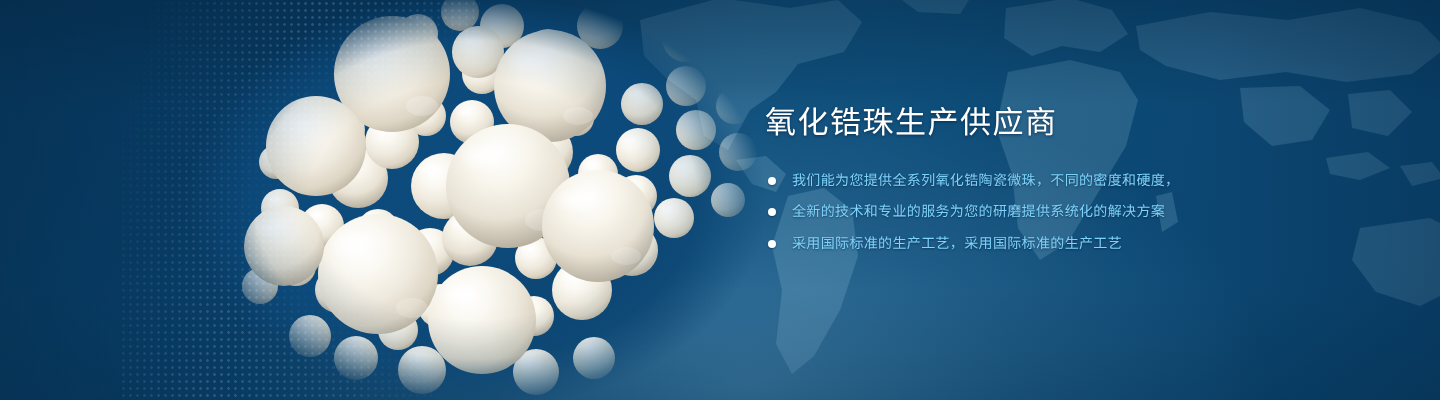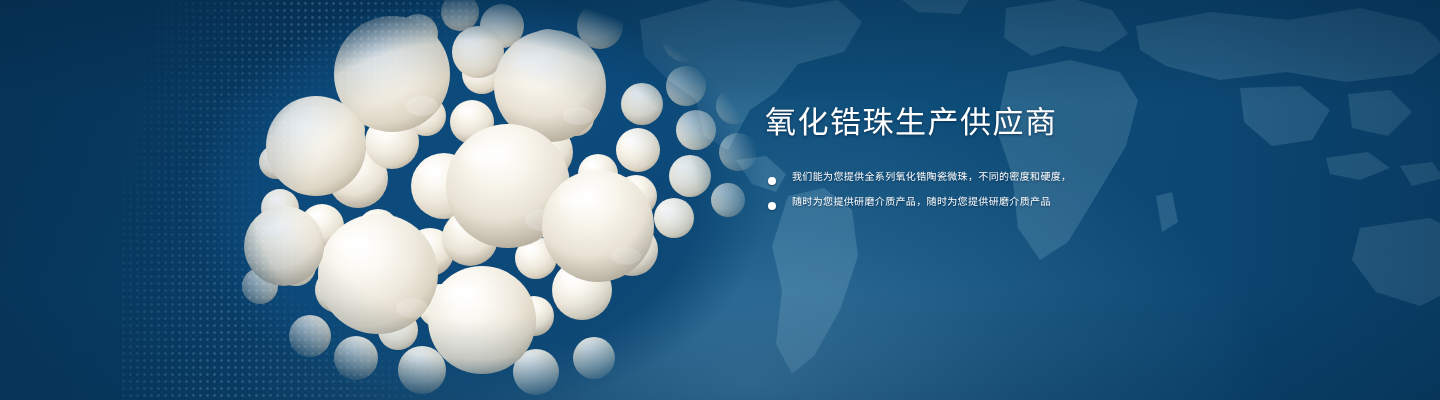--- a/index.html
+++ b/index.html
@@ -94,23 +94,23 @@
   }
   .bullets {
     list-style: none;
     margin: 0;
     padding: 0;
   }
   .bullet {
     position: relative;
     padding-left: 27px;
     margin-bottom: 9px;
-    font-size: 10px;
+    font-size: 14px;
     line-height: 1.62;
-    color: #ffffff;
+    color: #7dd3fc;
     letter-spacing: 0.35px;
     text-shadow: 0 1px 2px rgba(0,20,45,0.5);
   }
   .bullet:last-child { margin-bottom: 0; }
   .bullet-dot {
     position: absolute;
     left: 3px;
     top: 8px;
     width: 8px;
     height: 8px;
@@ -363,22 +363,26 @@
 
     <h1 class="headline">氧化锆珠生产供应商</h1>
 
     <ul class="bullets">
 
       <li class="bullet">
         <span class="bullet-dot"></span>
         <span class="bullet-line">我们能为您提供全系列氧化锆陶瓷微珠，不同的密度和硬度，</span>
       </li>
 
-
       <li class="bullet">
         <span class="bullet-dot"></span>
-        <span class="bullet-line">随时为您提供研磨介质产品，随时为您提供研磨介质产品</span>
+        <span class="bullet-line">全新的技术和专业的服务为您的研磨提供系统化的解决方案</span>
+      </li>
+
+      <li class="bullet">
+        <span class="bullet-dot"></span>
+        <span class="bullet-line">采用国际标准的生产工艺，采用国际标准的生产工艺</span>
       </li>
 
     </ul>
   </div>
 
 </div>
 
 </body></html>

